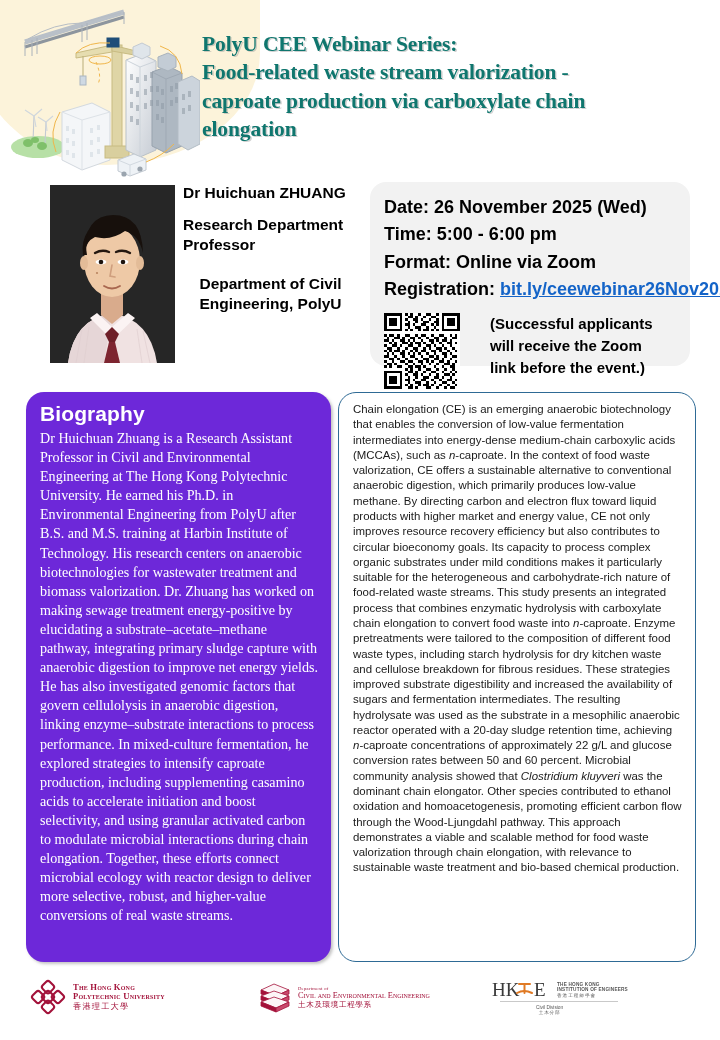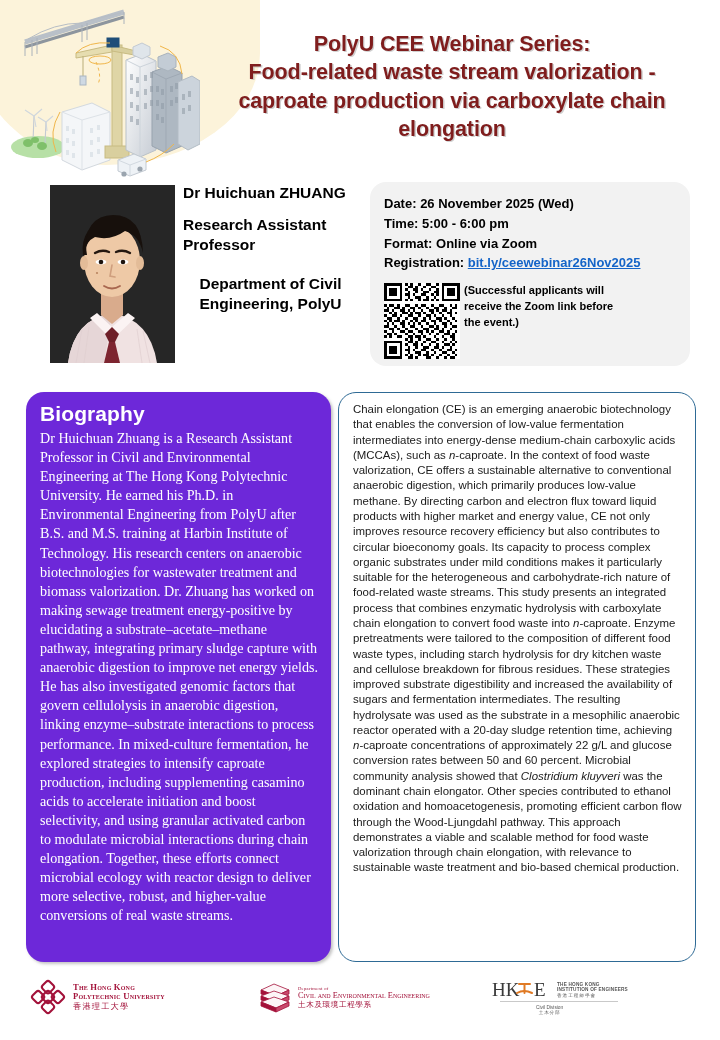--- a/index.html
+++ b/index.html
@@ -15,24 +15,25 @@
   .blob{
     position:absolute;left:-30px;top:-60px;width:290px;height:225px;
     background:#fcf3da;
     border-radius:0 0 62% 55% / 0 0 58% 70%;
   }
   .illus{position:absolute;left:0;top:0;width:200px;height:180px;}
 
   
   #title{
     position:absolute;right:18px;top:30px;width:500px;
-    text-align:center;font-weight:bold;font-size:21.5px;line-height:1.32;
-    color:#7f1d1d;
+    text-align:left;font-weight:bold;font-size:21.5px;line-height:1.32;
+    color:#0f766e;
     text-shadow:1.4px 1.4px 0 rgba(150,150,150,.45);
     letter-spacing:-.1px;
+    font-family:Liberation Serif, serif;
   }
 
   
   #photo{
     position:absolute;left:50px;top:185px;width:125px;height:178px;
     background:#2b2b2b;overflow:hidden;
   }
   #speaker{
     position:absolute;left:183px;top:183px;width:175px;
     font-size:15.5px;font-weight:bold;color:#000;line-height:1.28;
@@ -40,26 +41,26 @@
   #speaker .blk{margin-bottom:12px;}
   #speaker .blk:last-child{margin-bottom:0;text-align:center;}
   #speaker .gap{margin-top:20px;}
 
   
   #event{
     position:absolute;left:370px;top:182px;width:320px;height:184px;
     background:#f2f2f2;border-radius:16px;
     padding:12px 0 0 14px;box-sizing:border-box;
   }
-  #event .line{font-size:13px;font-weight:bold;color:#000;line-height:1.52;white-space:nowrap;}
+  #event .line{font-size:18px;font-weight:bold;color:#000;line-height:1.52;white-space:nowrap;}
   #event a{color:#1464c8;text-decoration:underline;font-weight:bold;}
   #qrwrap{display:flex;align-items:flex-start;margin-top:10px;}
   #qr{width:76px;height:76px;flex:0 0 76px;}
   #qrnote{
-    margin-left:4px;font-size:11px;font-weight:bold;color:#000;
+    margin-left:30px;font-size:15px;font-weight:bold;color:#000;
     line-height:1.45;width:165px;
   }
 
   
   #bio{
     position:absolute;left:26px;top:392px;width:305px;height:570px;
     background:#6d28d9;border-radius:18px 18px 18px 18px;
     box-shadow:2px 2px 3px rgba(140,140,140,.5);
     padding:10px 13px 8px 14px;box-sizing:border-box;color:#fff;
   }
@@ -284,21 +285,21 @@
 
     <path d="M62 80 l-2 11 l5 1" stroke="#cf9f7e" stroke-width="1.6" fill="none" stroke-linecap="round"></path>
     <path d="M54 101 q8 5 16 0" stroke="#a8674f" stroke-width="1.8" fill="none" stroke-linecap="round"></path>
     <circle cx="47" cy="88" r="1.1" fill="#b98561"></circle>
   </svg>
 </div>
 
 <div id="speaker">
   <div class="blk">Dr Huichuan ZHUANG</div>
   <div class="blk">
-    <div>Research Assistant</div>
+    <div>Research Department</div>
     <div>Professor</div>
   </div>
   <div class="blk gap">
     <div>Department of Civil</div>
     <div>Engineering, PolyU</div>
   </div>
 </div>
 
 <div id="event">
   <div class="line">

